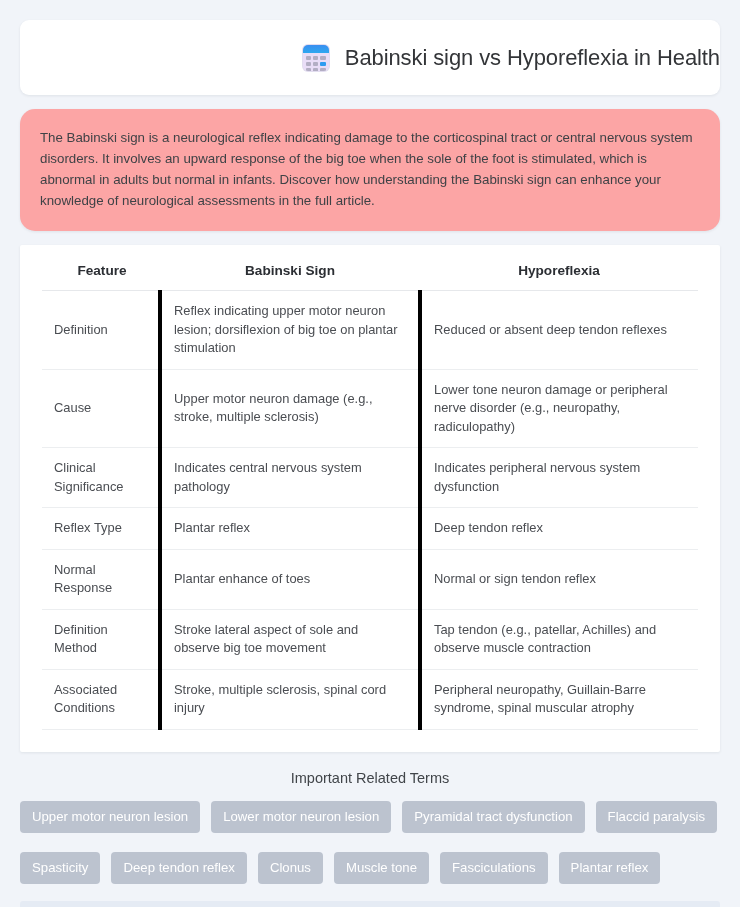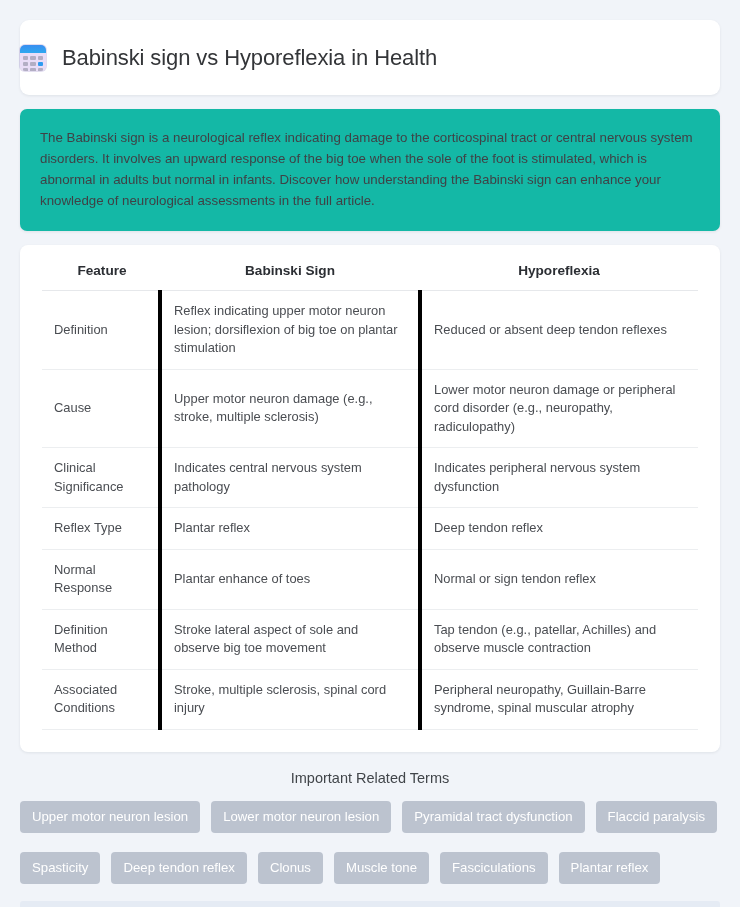--- a/index.html
+++ b/index.html
@@ -25,21 +25,21 @@
   }
 
   
   .header-card {
     background: #ffffff;
     border-radius: 9px;
     box-shadow: 0 1px 3px rgba(16, 24, 40, 0.08);
     height: 75px;
     display: flex;
     align-items: center;
-    justify-content: flex-start;
+    justify-content: flex-end;
     flex: 0 0 auto;
   }
 
   .header-inner {
     display: flex;
     align-items: center;
     gap: 16px;
   }
 
   .cal-icon {
@@ -79,37 +79,37 @@
   .header-title {
     font-size: 22px;
     font-weight: 400;
     color: #333538;
     letter-spacing: -0.1px;
     white-space: nowrap;
   }
 
   
   .desc-card {
-    background: #14b8a6;
-    border-radius: 7px;
+    background: #fca5a5;
+    border-radius: 15px;
     box-shadow: 0 1px 3px rgba(16, 24, 40, 0.08);
     margin-top: 14px;
     padding: 18px 20px 20px 20px;
     flex: 0 0 auto;
   }
   .desc-text {
     font-size: 13.3px;
     line-height: 21px;
     color: #3f4246;
   }
 
   
   .table-card {
     background: #ffffff;
-    border-radius: 8px;
+    border-radius: 2px;
     box-shadow: 0 1px 3px rgba(16, 24, 40, 0.08);
     margin-top: 14px;
     padding: 18px 22px 22px 22px;
     flex: 0 0 auto;
   }
 
   table.cmp {
     width: 100%;
     border-collapse: collapse;
     table-layout: fixed;
@@ -228,21 +228,21 @@
       </thead>
       <tbody>
         <tr>
           <td>Definition</td>
           <td>Reflex indicating upper motor neuron lesion; dorsiflexion of big toe on plantar stimulation</td>
           <td>Reduced or absent deep tendon reflexes</td>
         </tr>
         <tr>
           <td>Cause</td>
           <td>Upper motor neuron damage (e.g., stroke, multiple sclerosis)</td>
-          <td>Lower motor neuron damage or peripheral cord disorder (e.g., neuropathy, radiculopathy)</td>
+          <td>Lower tone neuron damage or peripheral nerve disorder (e.g., neuropathy, radiculopathy)</td>
         </tr>
         <tr>
           <td>Clinical Significance</td>
           <td>Indicates central nervous system pathology</td>
           <td>Indicates peripheral nervous system dysfunction</td>
         </tr>
         <tr>
           <td>Reflex Type</td>
           <td>Plantar reflex</td>
           <td>Deep tendon reflex</td>

